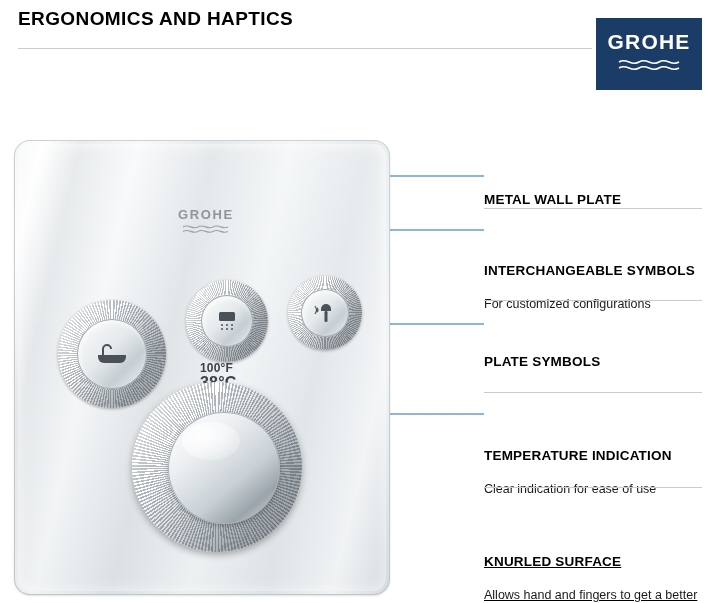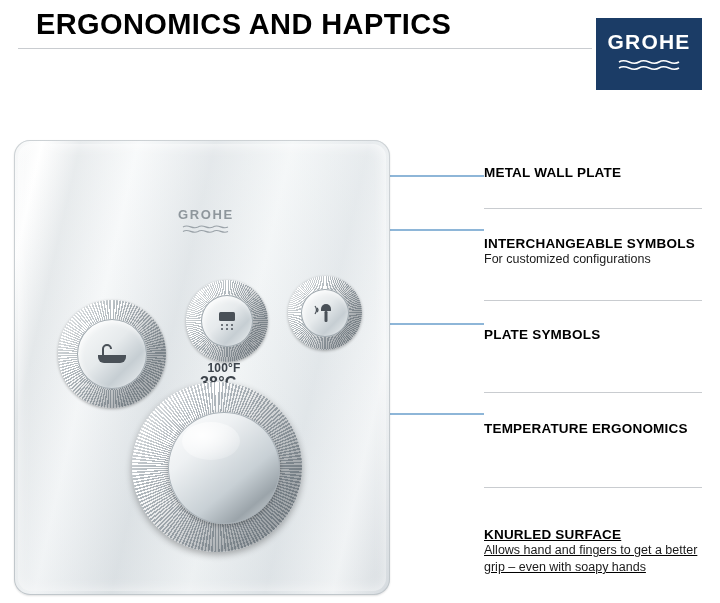--- a/index.html
+++ b/index.html
@@ -14,25 +14,24 @@
     overflow: hidden;
     font-family: "Liberation Sans", sans-serif;
     color: #000000;
   }
 
   
   #page-title {
     position: absolute;
     left: 18px;
     top: 8px;
-    font-size: 29px;
+    font-size: 19px;
     font-weight: bold;
     letter-spacing: 0.4px;
     color: #000;
-    margin-left: 18px;
   }
   #header-rule {
     position: absolute;
     left: 18px;
     top: 48px;
     width: 574px;
     height: 1px;
     background: #c9ccd0;
   }
   #brand-logo {
@@ -63,23 +62,24 @@
     position: absolute;
     left: 484px;
     width: 226px;
   }
   .annot .annot-title {
     font-size: 13.5px;
     font-weight: bold;
     letter-spacing: 0.2px;
     color: #000;
     white-space: nowrap;
+    margin-top: 27px;
   }
   .annot .annot-sub {
-    margin-top: 0;
+    margin-top: 18px;
     font-size: 12.5px;
     line-height: 1.35;
     color: #1a1a1a;
   }
   .annot-rule {
     position: absolute;
     left: 484px;
     width: 218px;
     height: 1px;
     background: #c9ccd0;
@@ -240,21 +240,20 @@
     width: 48px;
     height: 36px;
     text-align: left;
     color: #3b424a;
     font-weight: bold;
     line-height: 1;
   }
   #temp-display .t-small {
     font-size: 12px;
     letter-spacing: 0.2px;
-    text-align: center;
   }
   #temp-display .t-big {
     font-size: 16px;
     letter-spacing: 0.2px;
     margin-top: 1px;
   }
 
   .sym {
     display: block;
   }
@@ -305,21 +304,22 @@
   <div class="annot-sub">For customized configurations</div>
 </div>
 <div class="annot-rule" style="top:300px;"></div>
 
 <div class="annot" style="top:327px;">
   <div class="annot-title">PLATE SYMBOLS</div>
 </div>
 <div class="annot-rule" style="top:392px;"></div>
 
 <div class="annot" style="top:421px;">
-  <div class="annot-title">TEMPERATURE ERGONOMICS</div>
+  <div class="annot-title">TEMPERATURE INDICATION</div>
+  <div class="annot-sub">Clear indication for ease of use</div>
 </div>
 <div class="annot-rule" style="top:487px;"></div>
 
 <div class="annot" style="top:527px;text-decoration:underline;">
   <div class="annot-title">KNURLED SURFACE</div>
   <div class="annot-sub">Allows hand and fingers to get a better grip – even with soapy hands</div>
 </div>
 
 <div id="product">
   <div class="plate"></div>

